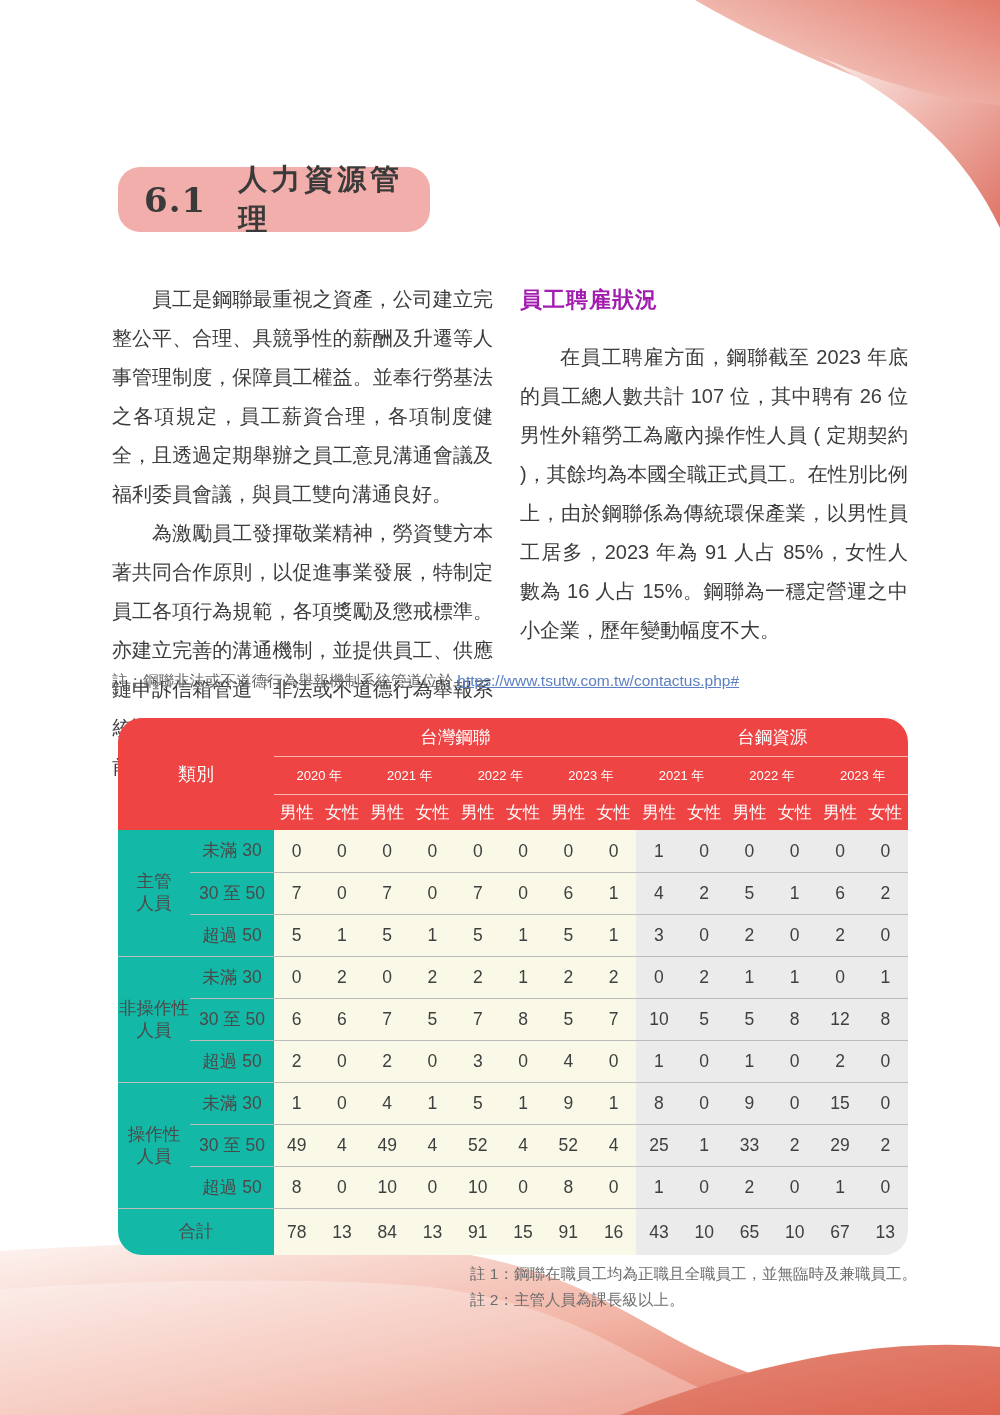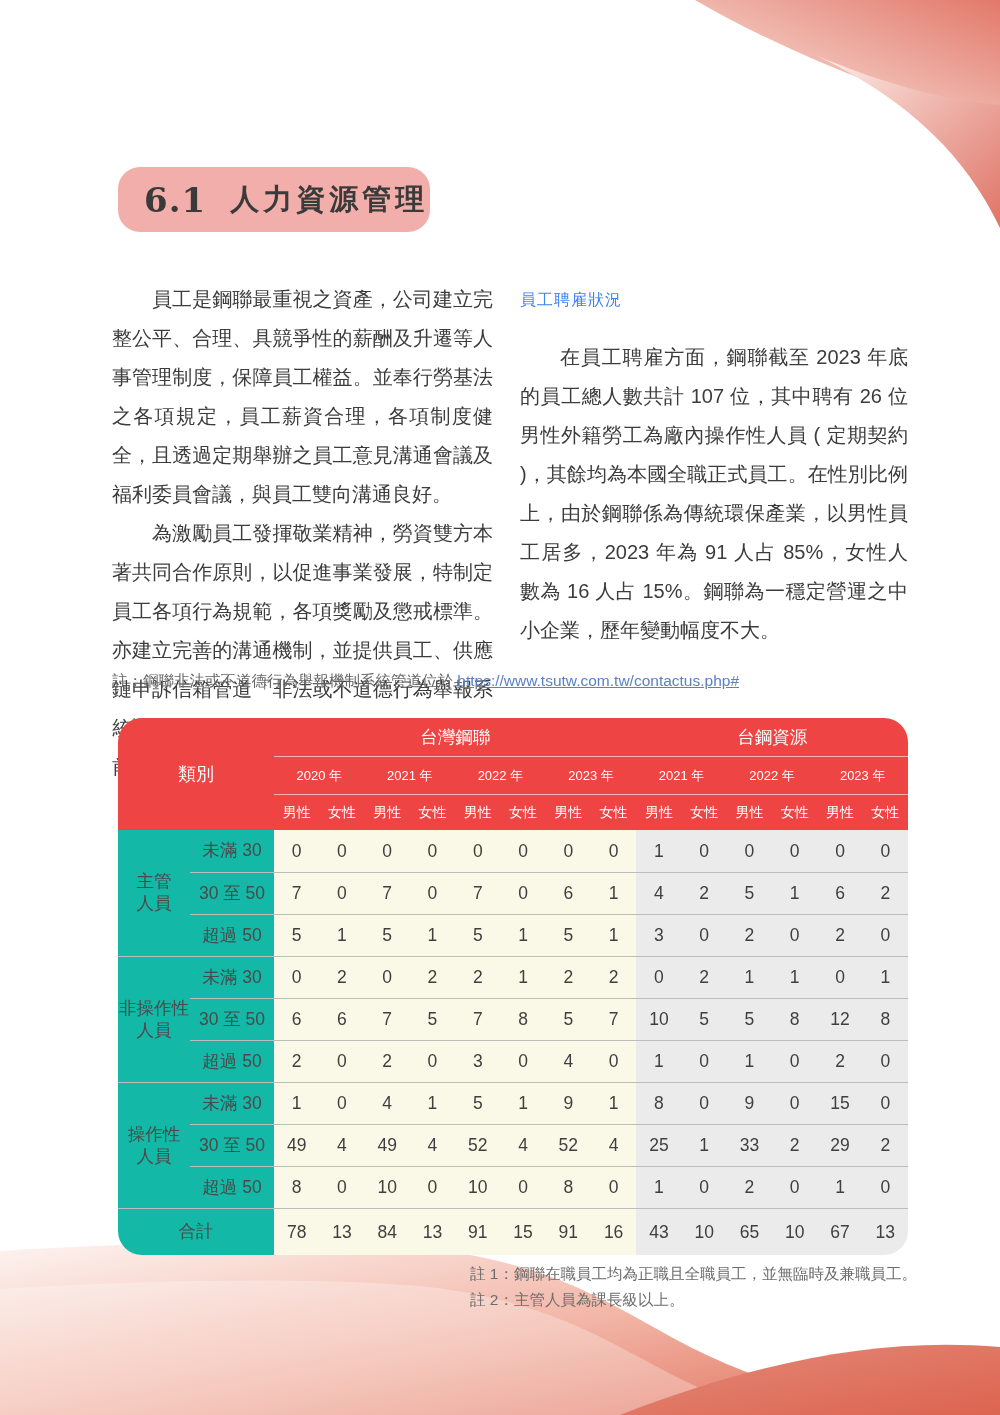--- a/index.html
+++ b/index.html
@@ -12,47 +12,47 @@
   .wave-bottom { position:absolute; left:0; top:1243px; width:1000px; height:172px; z-index:1; }
 
   
   .title-box {
     position:absolute; left:118px; top:167px; width:312px; height:65px;
     background:#F2AEAB; border-radius:22px; display:flex; align-items:center;
     padding:0 0 0 26px; box-sizing:border-box; z-index:2;
   }
   .title-num {
     font-family:"DejaVu Serif","Liberation Serif",serif;
-    font-size:34px; font-weight:bold; color:#3a3a3a; margin-right:24px; letter-spacing:1px;
+    font-size:34px; font-weight:bold; color:#3a3a3a; margin-right:32px; letter-spacing:1px;
   }
   .title-text { font-size:29px; font-weight:bold; color:#3a3a3a; letter-spacing:4px;font-family:Liberation Mono, monospace; }
 
   
   .col { position:absolute; top:244px; font-size:20px; line-height:39px; color:#3c3c3c; text-align:justify; z-index:2;margin-top:36px; }
   .col-left  { left:112px; width:381px; }
   .col-right { left:520px; width:388px; }
   .col p { margin:0; text-indent:2em; }
   .col p.gap-after { margin-bottom:28px; }
   sup.fn { font-size:11px; vertical-align:super; line-height:0; }
-  .sub-heading { font-size:16px; font-weight:normal; color:#3b82f6; margin:0 0 19px 0; letter-spacing:1px; }
+  .sub-heading { font-size:22px; font-weight:bold; color:#a21caf; margin:0 0 19px 0; letter-spacing:1px; }
 
   
   .footnote { position:absolute; left:112px; top:671px; font-size:15.5px; color:#666; z-index:2; }
   .footnote a { color:#5C80C2; text-decoration:underline; }
 
   
   .table-wrap { position:absolute; left:118px; top:718px; width:790px; border-radius:24px; overflow:hidden; z-index:3; }
   table.emp { width:790px; border-collapse:separate; border-spacing:0; table-layout:fixed; }
   col.col-group { width:72px; }
   col.col-age   { width:84px; }
   thead th { background:#ef4444; color:#fff; font-weight:normal; text-align:center; padding:0; }
   th.h-corner  { font-size:18px; }
   th.h-company { height:38px; font-size:17.5px; border-bottom:1px solid rgba(255,255,255,.6); }
   th.h-year    { height:37px; font-size:13px;  border-bottom:1px solid rgba(255,255,255,.6); }
-  th.h-gender  { height:35px; font-size:14px; }
+  th.h-gender  { height:35px; font-size:17px; }
   tbody tr { height:42px; }
   tbody tr.total-row { height:47px; }
   tbody th { font-weight:normal; text-align:center; padding:0; }
   th.cell-group, th.cell-age { background:#14b8a6; color:#4a4a4a; font-size:17.5px; line-height:1.25; }
   td { text-align:center; font-size:17.5px; color:#3f3f3f; padding:0; }
   td.cell-tsu { background:#FAF9E8; }
   td.cell-tsr { background:#EBEBEB; }
   tr.row-inner td, tr.row-inner th.cell-age { border-top:1px solid #bcbcbc; }
   tr.group-start td, tr.group-start th { border-top:1px solid #bcbcbc; }
 

